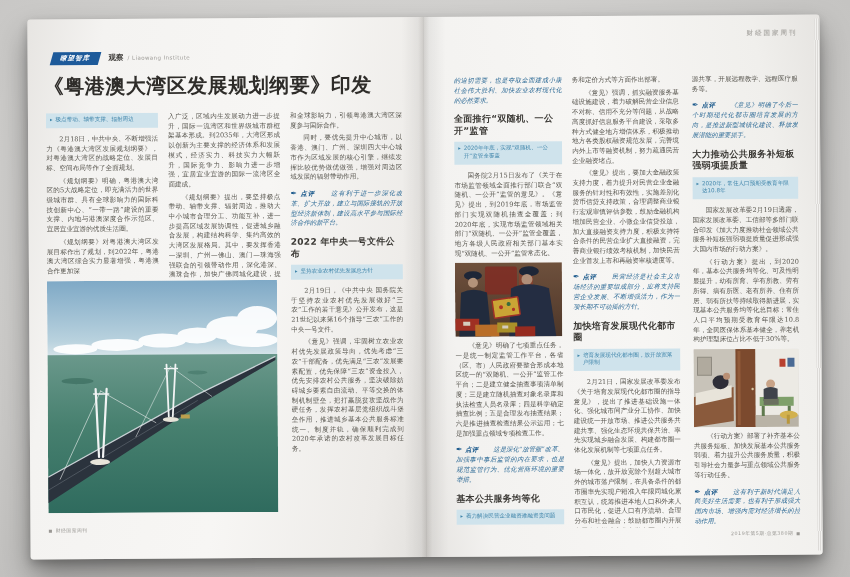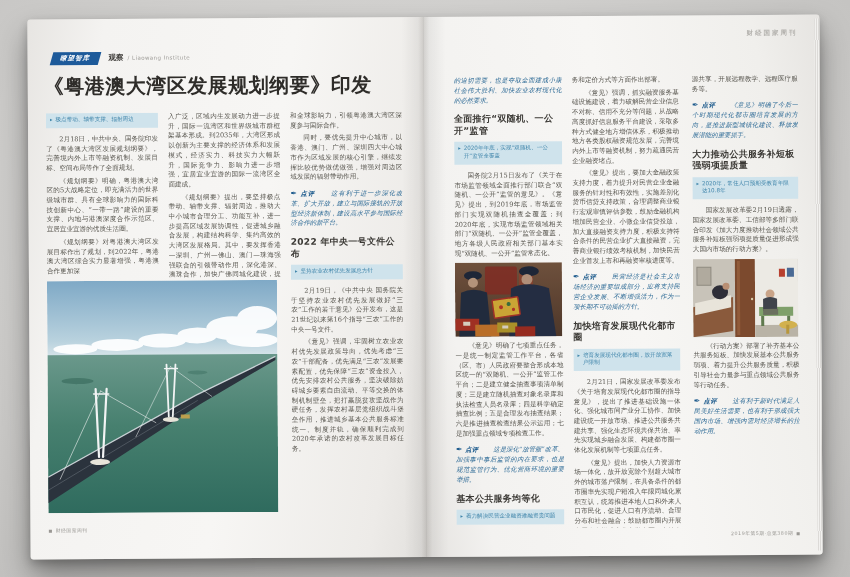--- a/index.html
+++ b/index.html
@@ -64,21 +64,21 @@
         </span>
       </div>
 
       <h1 class="title">《粤港澳大湾区发展规划纲要》印发</h1>
 
       <div class="col" style="left:18px;top:94px;width:112px;height:166px;">
         <div class="tag">
           <span class="arrow">▸</span>
           <span>极点带动、轴带支撑、辐射周边</span>
         </div>
-        <p class="body">2月18日，中共中央、国务院印发了《粤港澳大湾区发展规划纲要》，完善境内外上市等融资机制、发展目标、空间布局等作了全面规划。</p>
+        <p class="body">2月18日，中共中央、不断增强活力《粤港澳大湾区发展规划纲要》，对粤港澳大湾区的战略定位、发展目标、空间布局等作了全面规划。</p>
         <p class="body">《规划纲要》明确，粤港澳大湾区的5大战略定位，即充满活力的世界级城市群、具有全球影响力的国际科技创新中心、“一带一路”建设的重要支撑、内地与港澳深度合作示范区、宜居宜业宜游的优质生活圈。</p>
         <p class="body">《规划纲要》对粤港澳大湾区发展目标作出了规划，到2022年，粤港澳大湾区综合实力显著增强，粤港澳合作更加深</p>
       </div>
 
       <div class="col" style="left:140px;top:94px;width:112px;height:166px;">
         <p class="body cont">入广泛，区域内生发展动力进一步提升，国际一流湾区和世界级城市群框架基本形成。到2035年，大湾区形成以创新为主要支撑的经济体系和发展模式，经济实力、科技实力大幅跃升，国际竞争力、影响力进一步增强，宜居宜业宜游的国际一流湾区全面建成。</p>
         <p class="body">《规划纲要》提出，要坚持极点带动、轴带支撑、辐射周边，推动大中小城市合理分工、功能互补，进一步提高区域发展协调性，促进城乡融合发展，构建结构科学、集约高效的大湾区发展格局。其中，要发挥香港—深圳、广州—佛山、澳门—珠海强强联合的引领带动作用，深化港深、澳珠合作，加快广佛同城化建设，提升整体实力</p>
       </div>
 
       <svg class="photo-abs" style="left:18px;top:262px;" width="230" height="232" viewBox="0 0 230 232">
@@ -235,20 +235,21 @@
           <span class="pen">✒</span>
           <span class="clbl">点评</span>
           <span>《意见》明确了今后一个时期现代化都市圈培育发展的方向，是推进新型城镇化建设、释放发展潜能的重要抓手。</span>
         </p>
         <h2 class="h2">大力推动公共服务补短板强弱项提质量</h2>
         <div class="tag">
           <span class="arrow">▸</span>
           <span>2020年，常住人口预期受教育年限达10.8年</span>
         </div>
         <p class="body">国家发展改革委2月19日透露，国家发展改革委、工信部等多部门联合印发《加大力度推动社会领域公共服务补短板强弱项提质量促进形成强大国内市场的行动方案》。</p>
+        <p class="body">《行动方案》提出，到2020年，基本公共服务均等化、可及性明显提升，幼有所育、学有所教、劳有所得、病有所医、老有所养、住有所居、弱有所扶等持续取得新进展，实现基本公共服务均等化总目标；常住人口平均预期受教育年限达10.8年，全民医保体系基本健全，养老机构护理型床位占比不低于30%等。</p>
 
         <svg class="photo" width="105" height="78" viewBox="0 0 105 78">
           <rect width="105" height="78" fill="#cfcbc2"></rect>
           <rect x="0" y="0" width="42" height="78" fill="#c8c3b9"></rect>
           <rect x="4" y="8" width="14" height="18" fill="#b0aa9e" stroke="#8f8a80" stroke-width="1"></rect>
           <polygon points="0,48 40,38 40,72 0,78" fill="#8a5a3c"></polygon>
           <polygon points="2,44 38,36 38,48 2,56" fill="#e8e4da"></polygon>
           <ellipse cx="27" cy="33" rx="8" ry="7" fill="#2e2e38"></ellipse>
           <circle cx="33" cy="27" r="3.5" fill="#b98f74"></circle>
           <rect x="42" y="0" width="20" height="78" fill="#7c4a2e"></rect>

